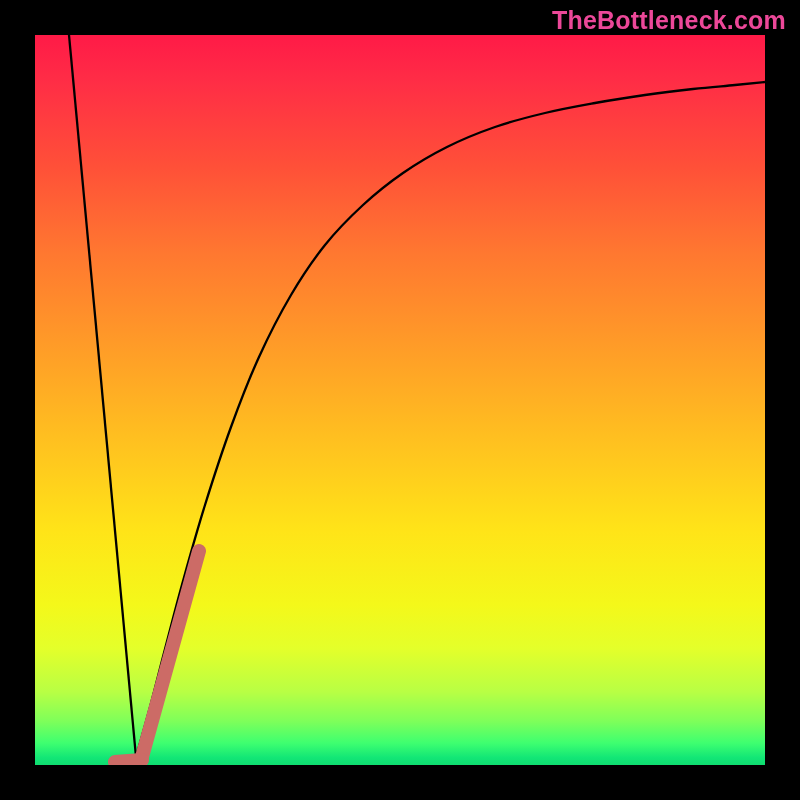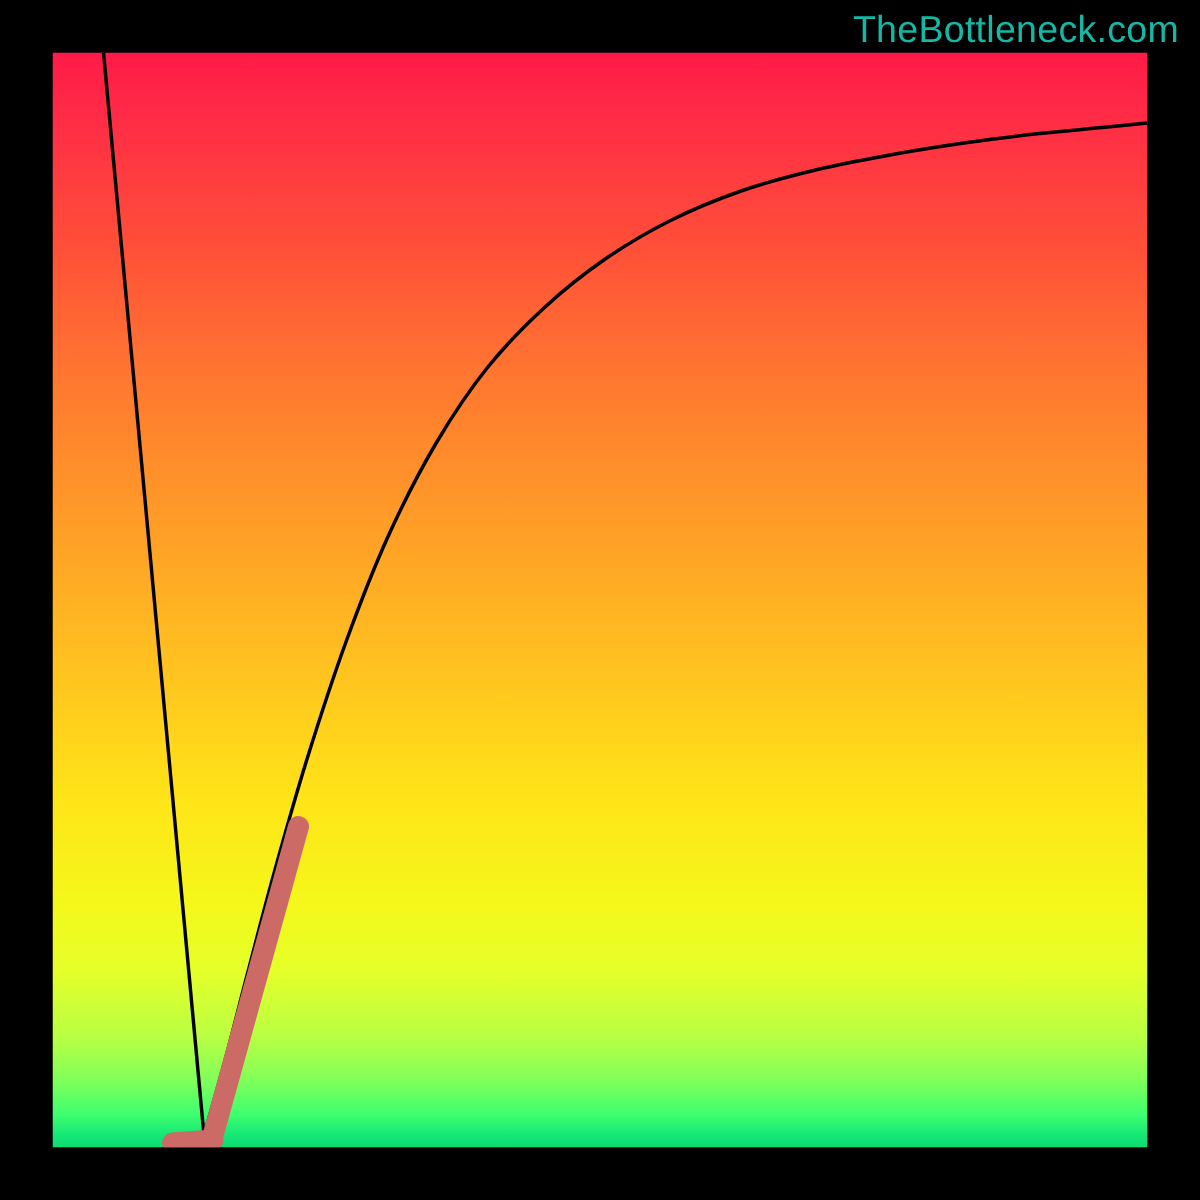--- a/index.html
+++ b/index.html
@@ -8,23 +8,23 @@
     height: 800px;
     background: #000;
     position: relative;
     font-family: Arial, sans-serif;
     overflow: hidden;
   }
   .watermark {
     position: absolute;
     top: 6px;
     right: 14px;
-    color: #14b8a6;
+    color: #ec4899;
     font-size: 25px;
-    font-weight: 400;
+    font-weight: 700;
     letter-spacing: 0.2px;
     z-index: 20;
     text-align: right;
   }
   .plot-area {
     position: absolute;
     left: 35px;
     top: 35px;
     width: 730px;
     height: 730px;

